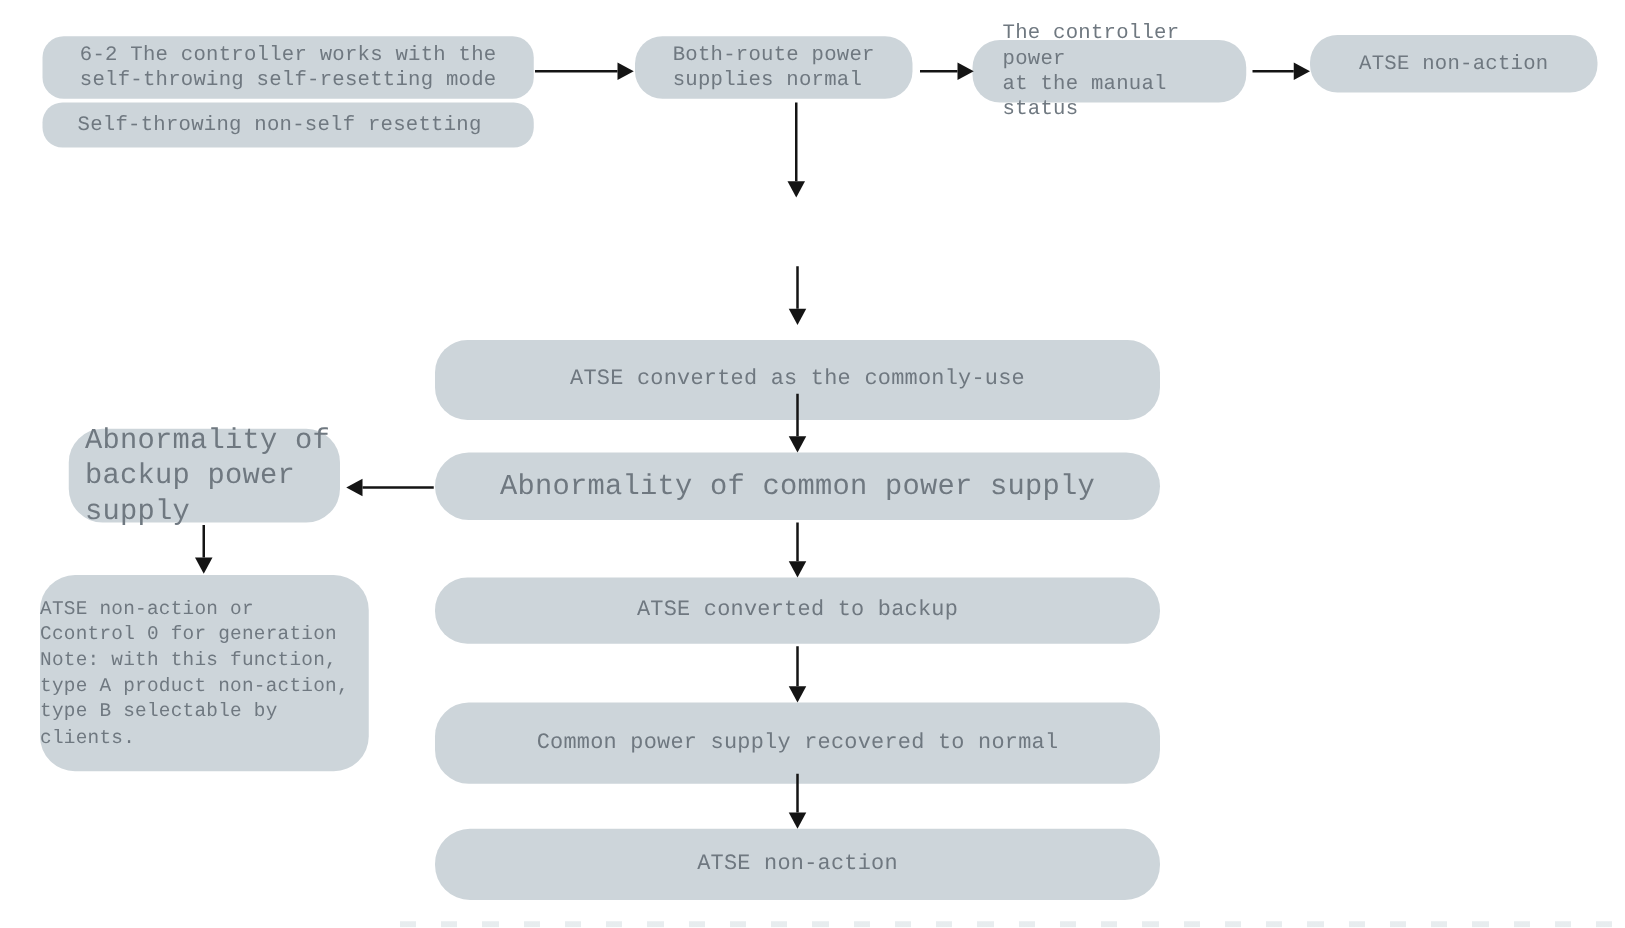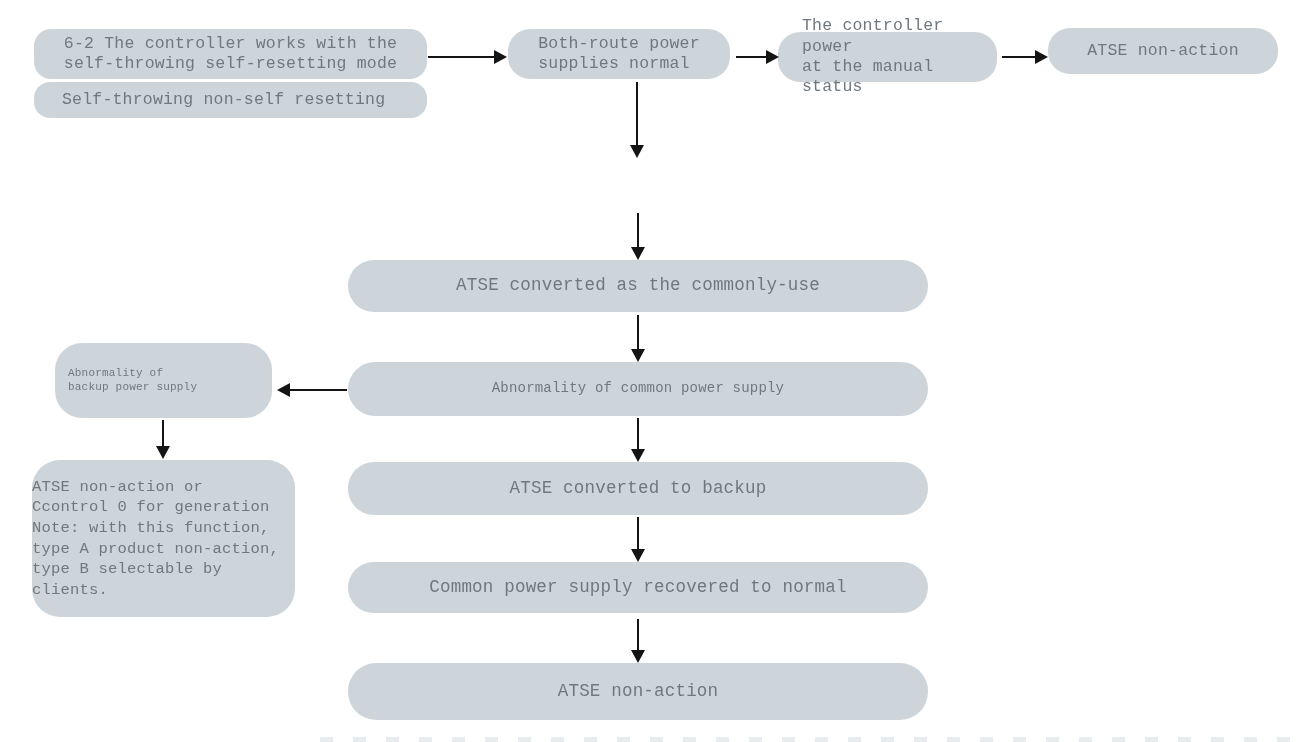--- a/index.html
+++ b/index.html
@@ -81,41 +81,41 @@
       <div>The controller power</div>
       <div>at the manual status</div>
     </div>
   </div>
 
   <div class="node center" style="left:1048px;top:28px;width:230px;height:46px;border-radius:22px;font-size:16.5px">
     <span>ATSE non-action</span>
   </div>
 
 
-  <div class="node center" style="left:348px;top:260px;width:580px;height:52px;border-radius:26px;font-size:17.5px">
+  <div class="node center" style="left:348px;top:272px;width:580px;height:64px;border-radius:26px;font-size:17.5px">
     <span>ATSE converted as the commonly-use</span>
   </div>
 
-  <div class="node center" style="left:348px;top:362px;width:580px;height:54px;border-radius:27px;font-size:14px">
+  <div class="node center" style="left:348px;top:362px;width:580px;height:54px;border-radius:27px;font-size:23px">
     <span>Abnormality of common power supply</span>
   </div>
 
   <div class="node center" style="left:348px;top:462px;width:580px;height:53px;border-radius:26px;font-size:17.5px">
     <span>ATSE converted to backup</span>
   </div>
 
-  <div class="node center" style="left:348px;top:562px;width:580px;height:51px;border-radius:27px;font-size:17.5px">
+  <div class="node center" style="left:348px;top:562px;width:580px;height:65px;border-radius:27px;font-size:17.5px">
     <span>Common power supply recovered to normal</span>
   </div>
 
   <div class="node center" style="left:348px;top:663px;width:580px;height:57px;border-radius:28px;font-size:17.5px">
     <span>ATSE non-action</span>
   </div>
 
-  <div class="node left-align" style="left:55px;top:343px;width:217px;height:75px;border-radius:27px;font-size:11px;padding-left:13px">
+  <div class="node left-align" style="left:55px;top:343px;width:217px;height:75px;border-radius:27px;font-size:23px;padding-left:13px">
     <div class="lines">
       <div>Abnormality of</div>
       <div>backup power supply</div>
     </div>
   </div>
 
   <div class="node left-align" style="left:32px;top:460px;width:263px;height:157px;border-radius:28px;font-size:15.5px;line-height:1.33">
     <div class="lines">
       <div>ATSE non-action or</div>
       <div>Ccontrol 0 for generation</div>

